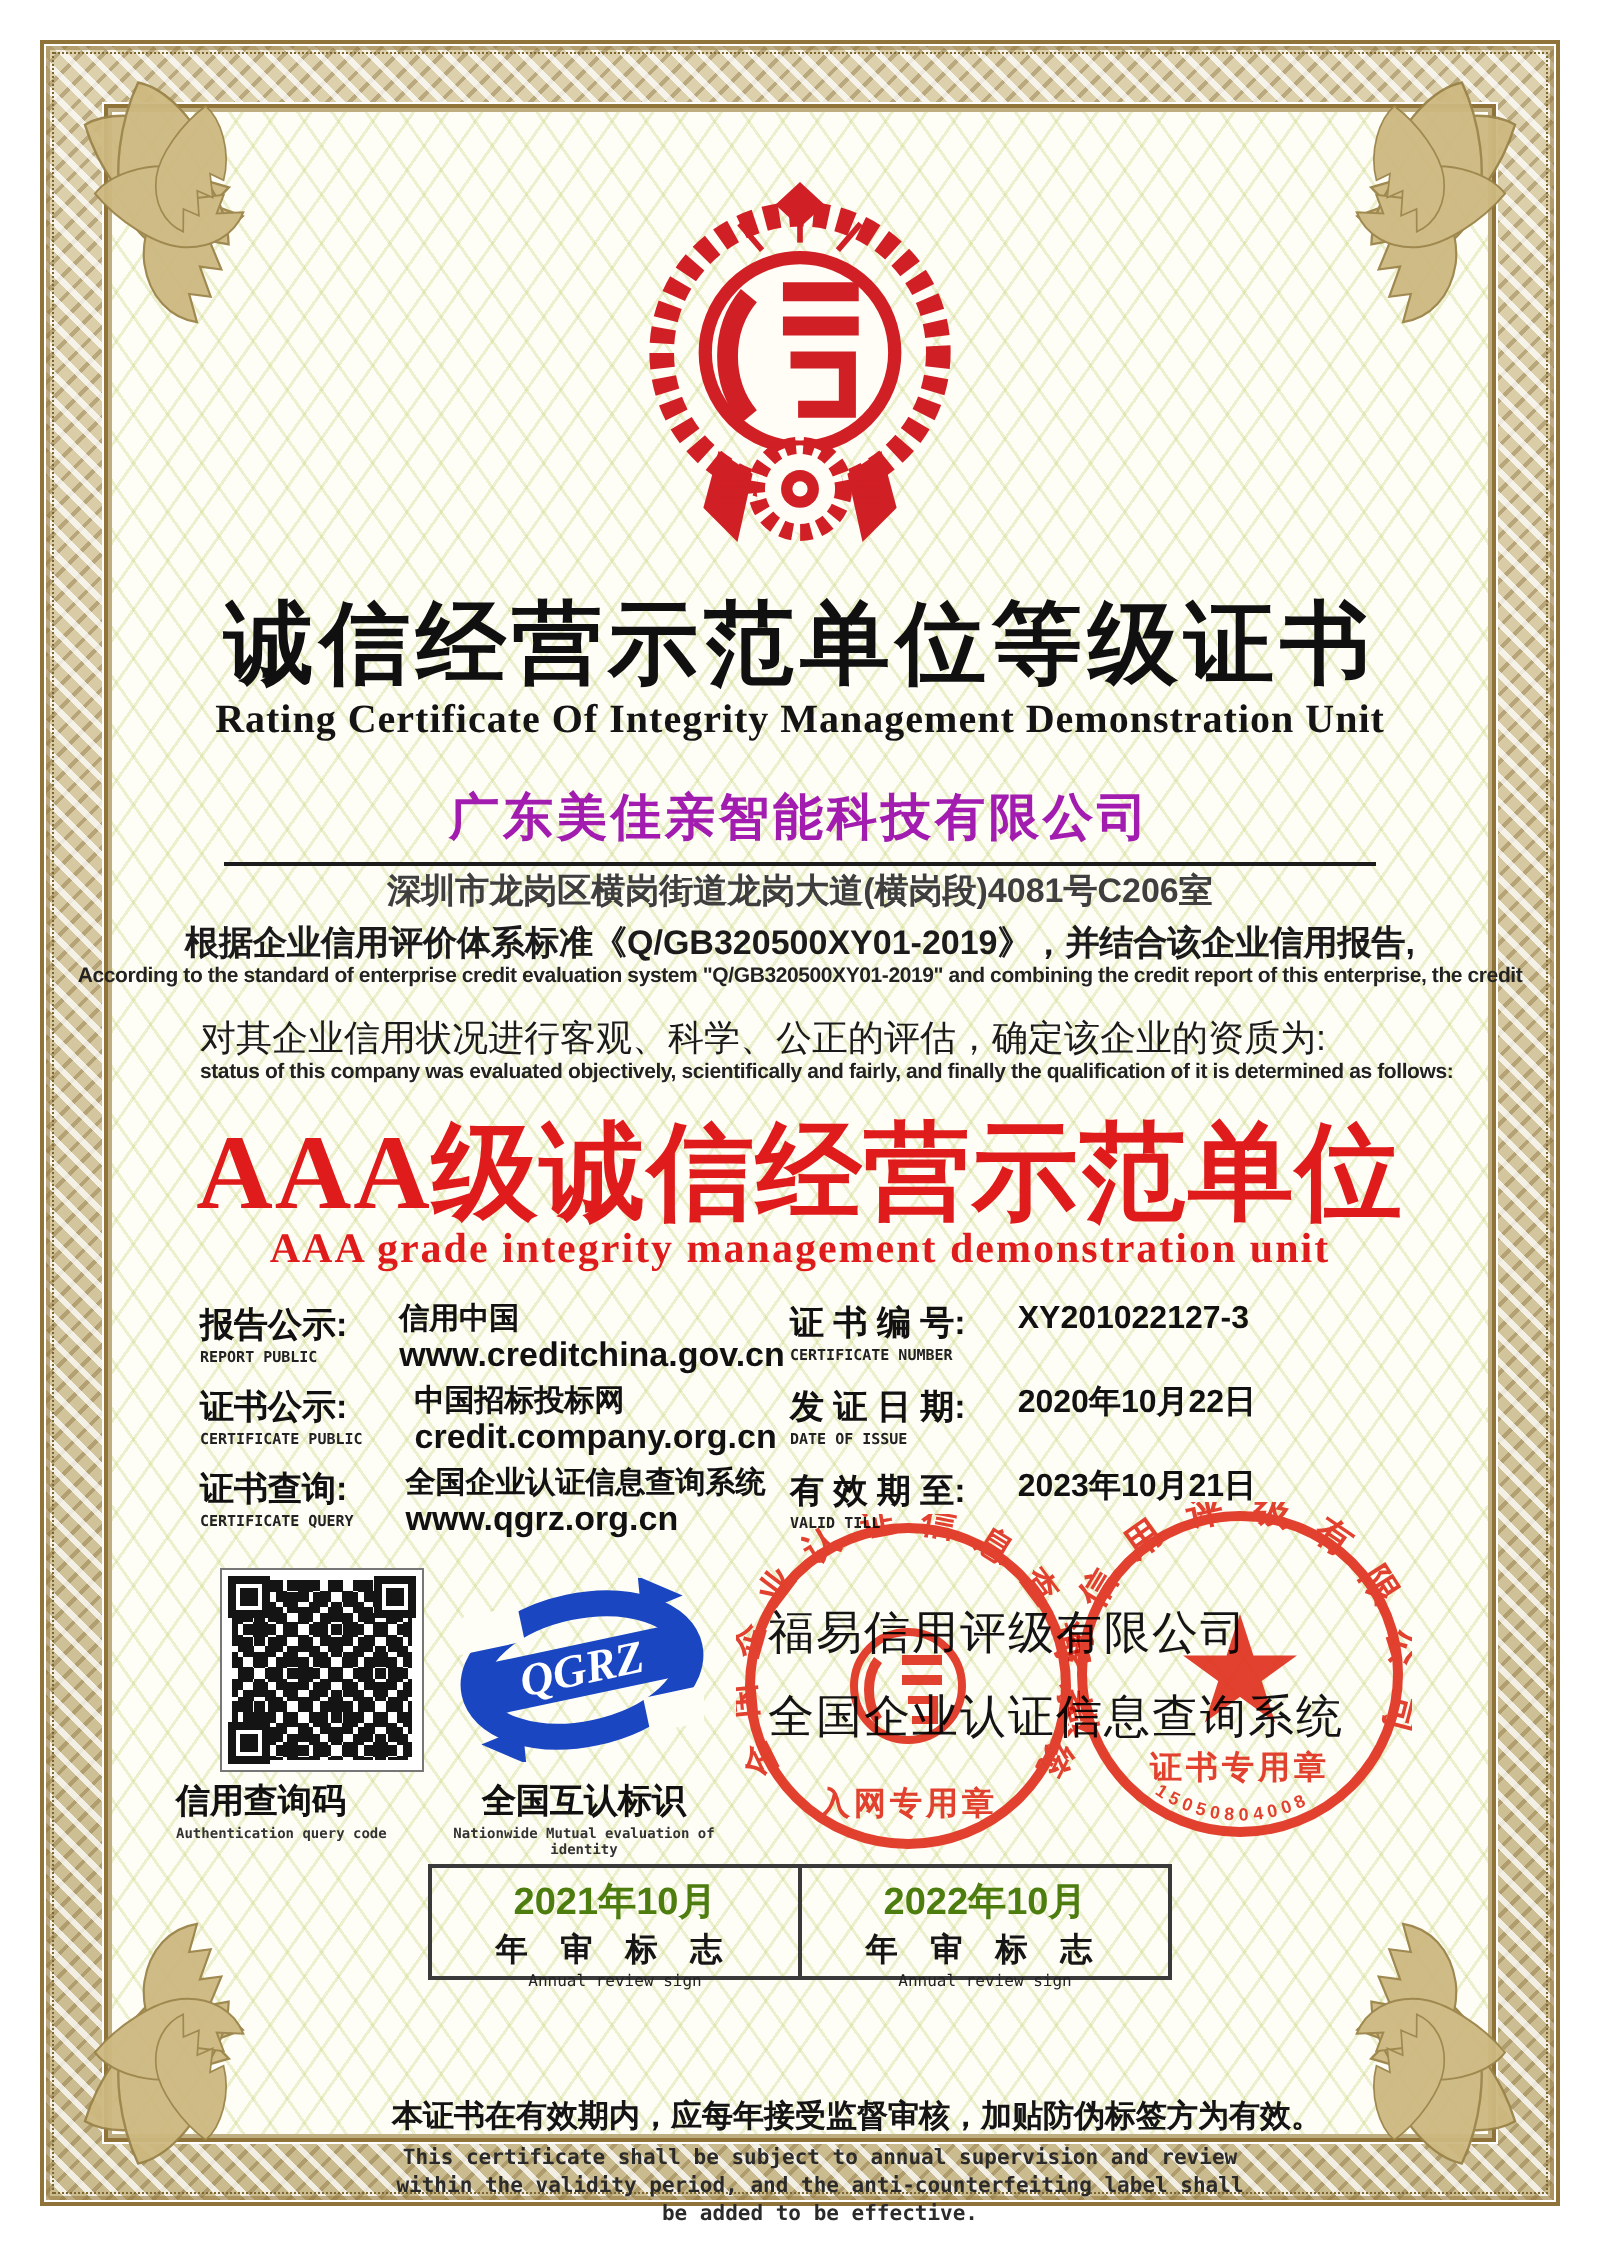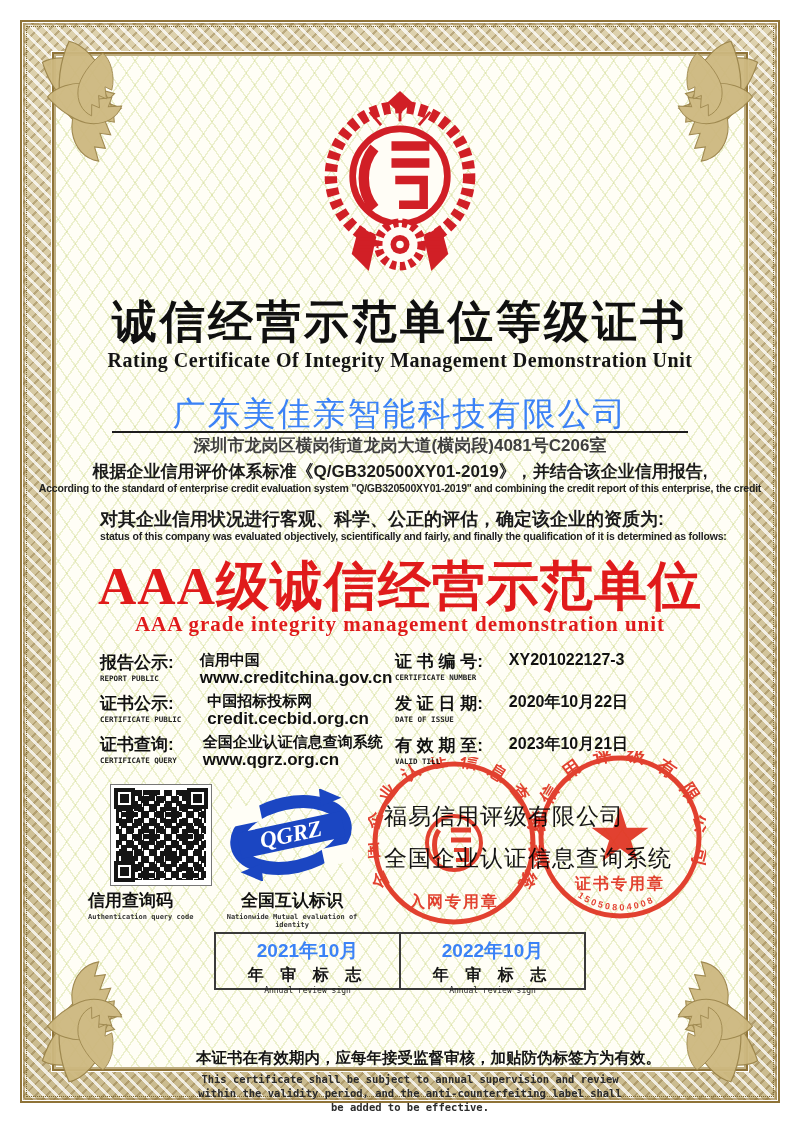--- a/index.html
+++ b/index.html
@@ -26,26 +26,26 @@
   .corner.bl{bottom:32px;left:32px;transform:scaleY(-1);}
   .corner.br{bottom:32px;right:32px;transform:scale(-1,-1);}
 
   
   .content{position:absolute;inset:0;z-index:5;}
   .abs{position:absolute;}
   .ctr{left:0;right:0;text-align:center;}
 
   .title-cn{top:292px;font-size:45px;font-weight:bold;color:#101010;letter-spacing:3px;}
   .title-en{top:349px;font-family:"Liberation Serif",serif;font-size:20px;font-weight:bold;color:#141414;letter-spacing:.5px;}
-  .company{top:392px;font-size:33px;font-weight:400;color:#3b82f6;letter-spacing:2px;}
+  .company{top:392px;font-size:25px;font-weight:700;color:#a21caf;letter-spacing:2px;}
   .divider{top:431px;left:112px;width:576px;border-top:2px solid #1c1c1c;}
   .address{top:434px;font-size:17px;font-weight:600;color:#3f3f3f;}
   .para1-cn{top:460px;font-size:17px;font-weight:600;color:#1b1b1b;}
   .para1-en{top:482px;font-size:10.5px;font-weight:bold;color:#222;letter-spacing:-.2px;}
-  .para2-cn{top:507px;left:100px;font-size:18px;font-weight:700;color:#1b1b1b;text-align:left;}
+  .para2-cn{top:507px;left:100px;font-size:18px;font-weight:400;color:#1b1b1b;text-align:left;}
   .para2-en{top:530px;left:100px;font-size:10.5px;font-weight:bold;color:#222;text-align:left;letter-spacing:-.2px;}
   .grade-cn{top:551px;font-family:"Liberation Serif",serif;font-size:53px;font-weight:bold;color:#e01b1b;letter-spacing:1px;}
   .grade-en{top:612px;font-family:"Liberation Serif",serif;font-size:21px;font-weight:bold;color:#e01b1b;letter-spacing:1px;}
 
   
   .frow{position:absolute;display:flex;align-items:flex-start;}
   .flabel .cn{font-size:17px;font-weight:bold;color:#111;white-space:nowrap;}
   .flabel .en{font-family:"DejaVu Sans Mono",monospace;font-size:7.5px;font-weight:bold;color:#222;margin-top:0px;white-space:nowrap;}
   .fval{margin-left:26px;text-align:left;}
   .fval .v1{font-size:15px;font-weight:600;color:#111;line-height:17px;white-space:nowrap;}
@@ -74,21 +74,21 @@
   .issuer .l2{font-size:23px;font-weight:500;margin-top:11px;letter-spacing:1px;white-space:nowrap;}
 
   .stamp{position:absolute;mix-blend-mode:multiply;opacity:.92;}
   .stamp.left{left:368px;top:757px;}
   .stamp.right{left:534px;top:751px;}
 
   
   .annual{left:214px;top:932px;width:372px;height:58px;display:flex;border:2px solid #3a3a3a;box-sizing:border-box;background:rgba(255,255,255,.0);}
   .acell{flex:1;text-align:center;padding-top:4px;}
   .acell+.acell{border-left:2px solid #3a3a3a;}
-  .a-date{font-size:19px;font-weight:600;color:#3b82f6;}
+  .a-date{font-size:19px;font-weight:600;color:#4d7c0f;}
   .a-cn{font-size:16px;font-weight:600;color:#161616;letter-spacing:6px;margin-top:1px;}
   .a-en{font-family:"DejaVu Sans Mono",monospace;font-size:8px;font-weight:normal;color:#222;}
 
   
   .footer{left:196px;top:1014px;width:428px;text-align:center;margin-top:34px;}
   .foot-cn{font-size:15.5px;font-weight:bold;color:#141414;white-space:nowrap;}
   .foot-en{font-family:"DejaVu Sans Mono",monospace;font-size:10.5px;font-weight:bold;color:#2a2a2a;line-height:14px;margin-top:3px;}
 </style>
 </head>
 <body>
@@ -182,21 +182,21 @@
         <div class="v2">www.creditchina.gov.cn</div>
         </div>
     </div>
     <div class="frow" style="left:100px;top:692px">
       <div class="flabel">
           <div class="cn">证书公示:</div>
         <div class="en">CERTIFICATE PUBLIC</div>
         </div>
       <div class="fval">
           <div class="v1">中国招标投标网</div>
-        <div class="v2">credit.cecbid.org.cn</div>
+        <div class="v2">credit.company.org.cn</div>
         </div>
     </div>
     <div class="frow" style="left:100px;top:733px">
       <div class="flabel">
           <div class="cn">证书查询:</div>
         <div class="en">CERTIFICATE QUERY</div>
         </div>
       <div class="fval">
           <div class="v1">全国企业认证信息查询系统</div>
         <div class="v2">www.qgrz.org.cn</div>

